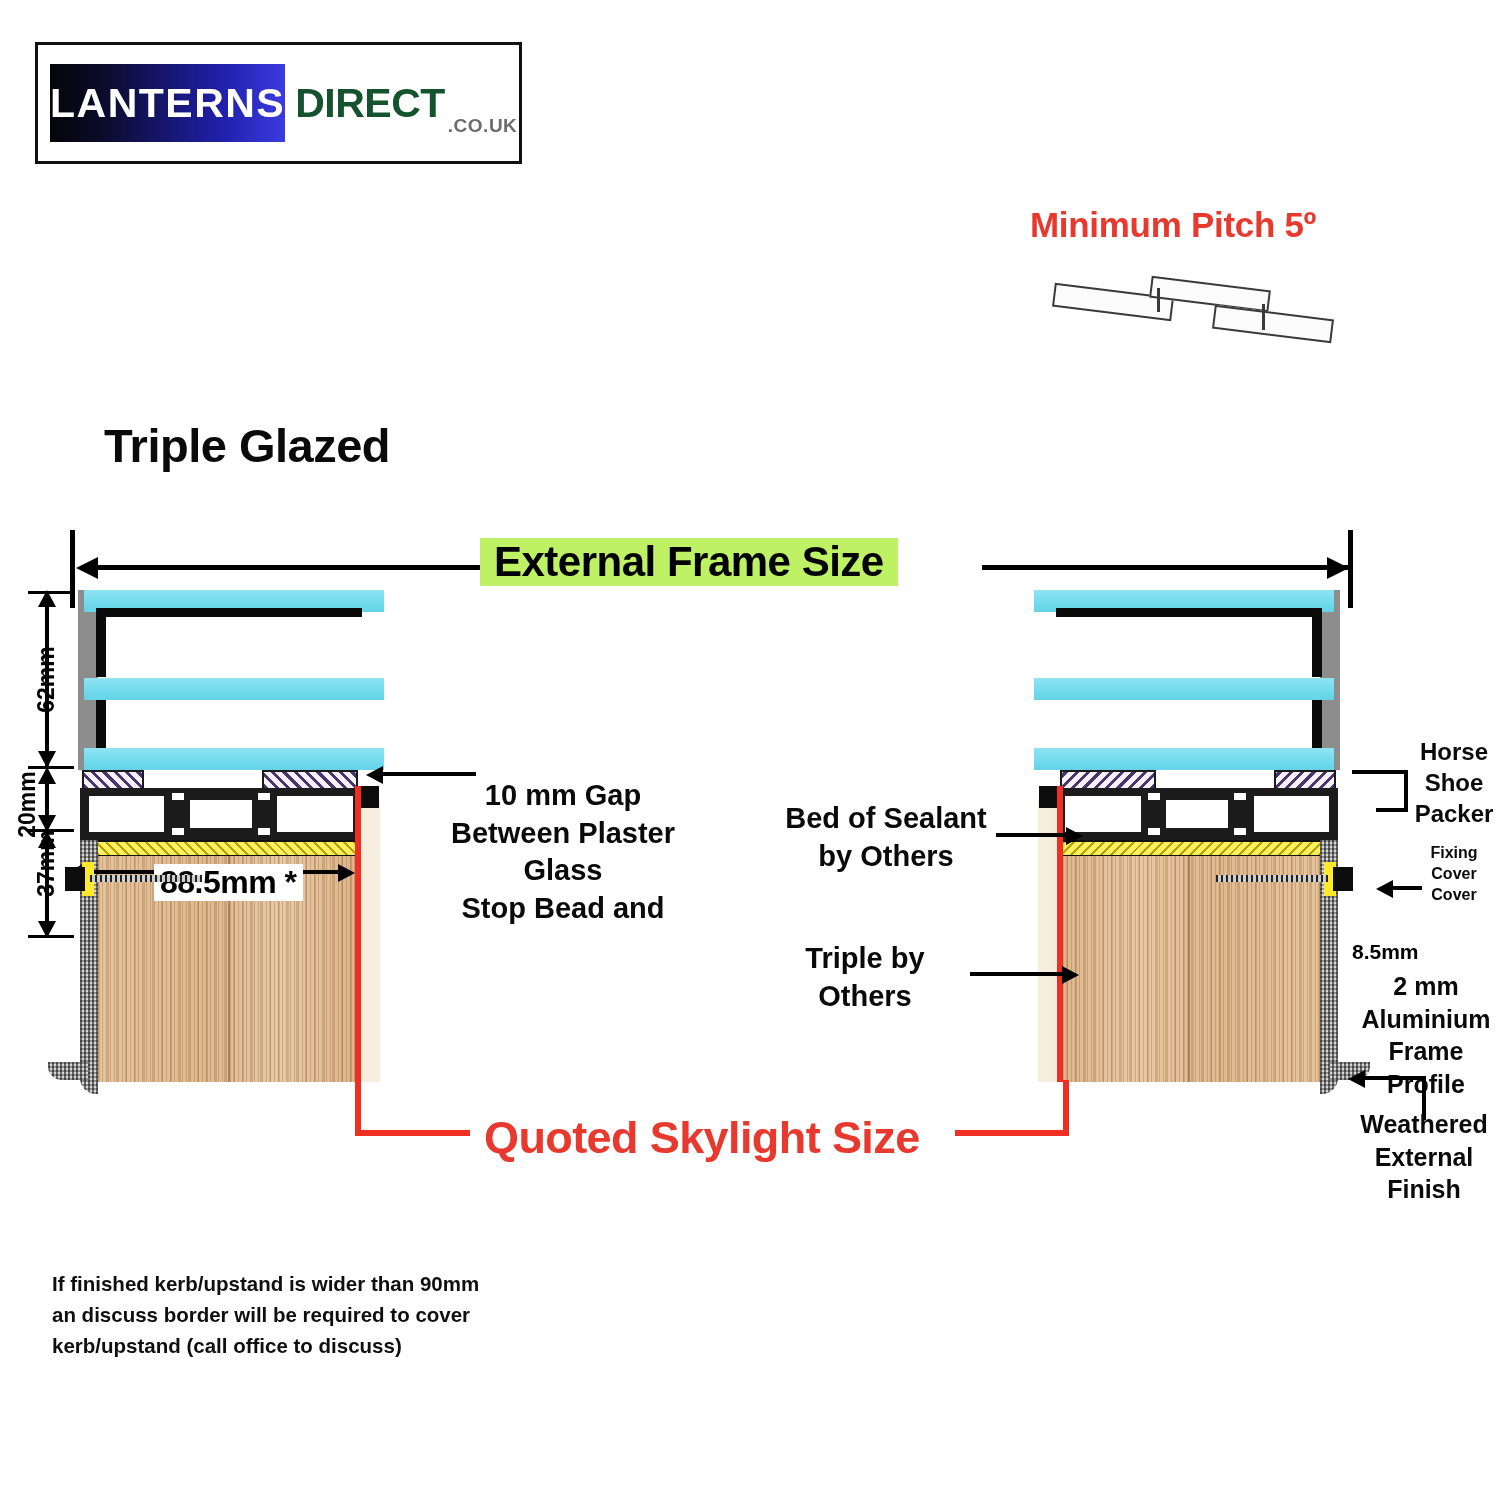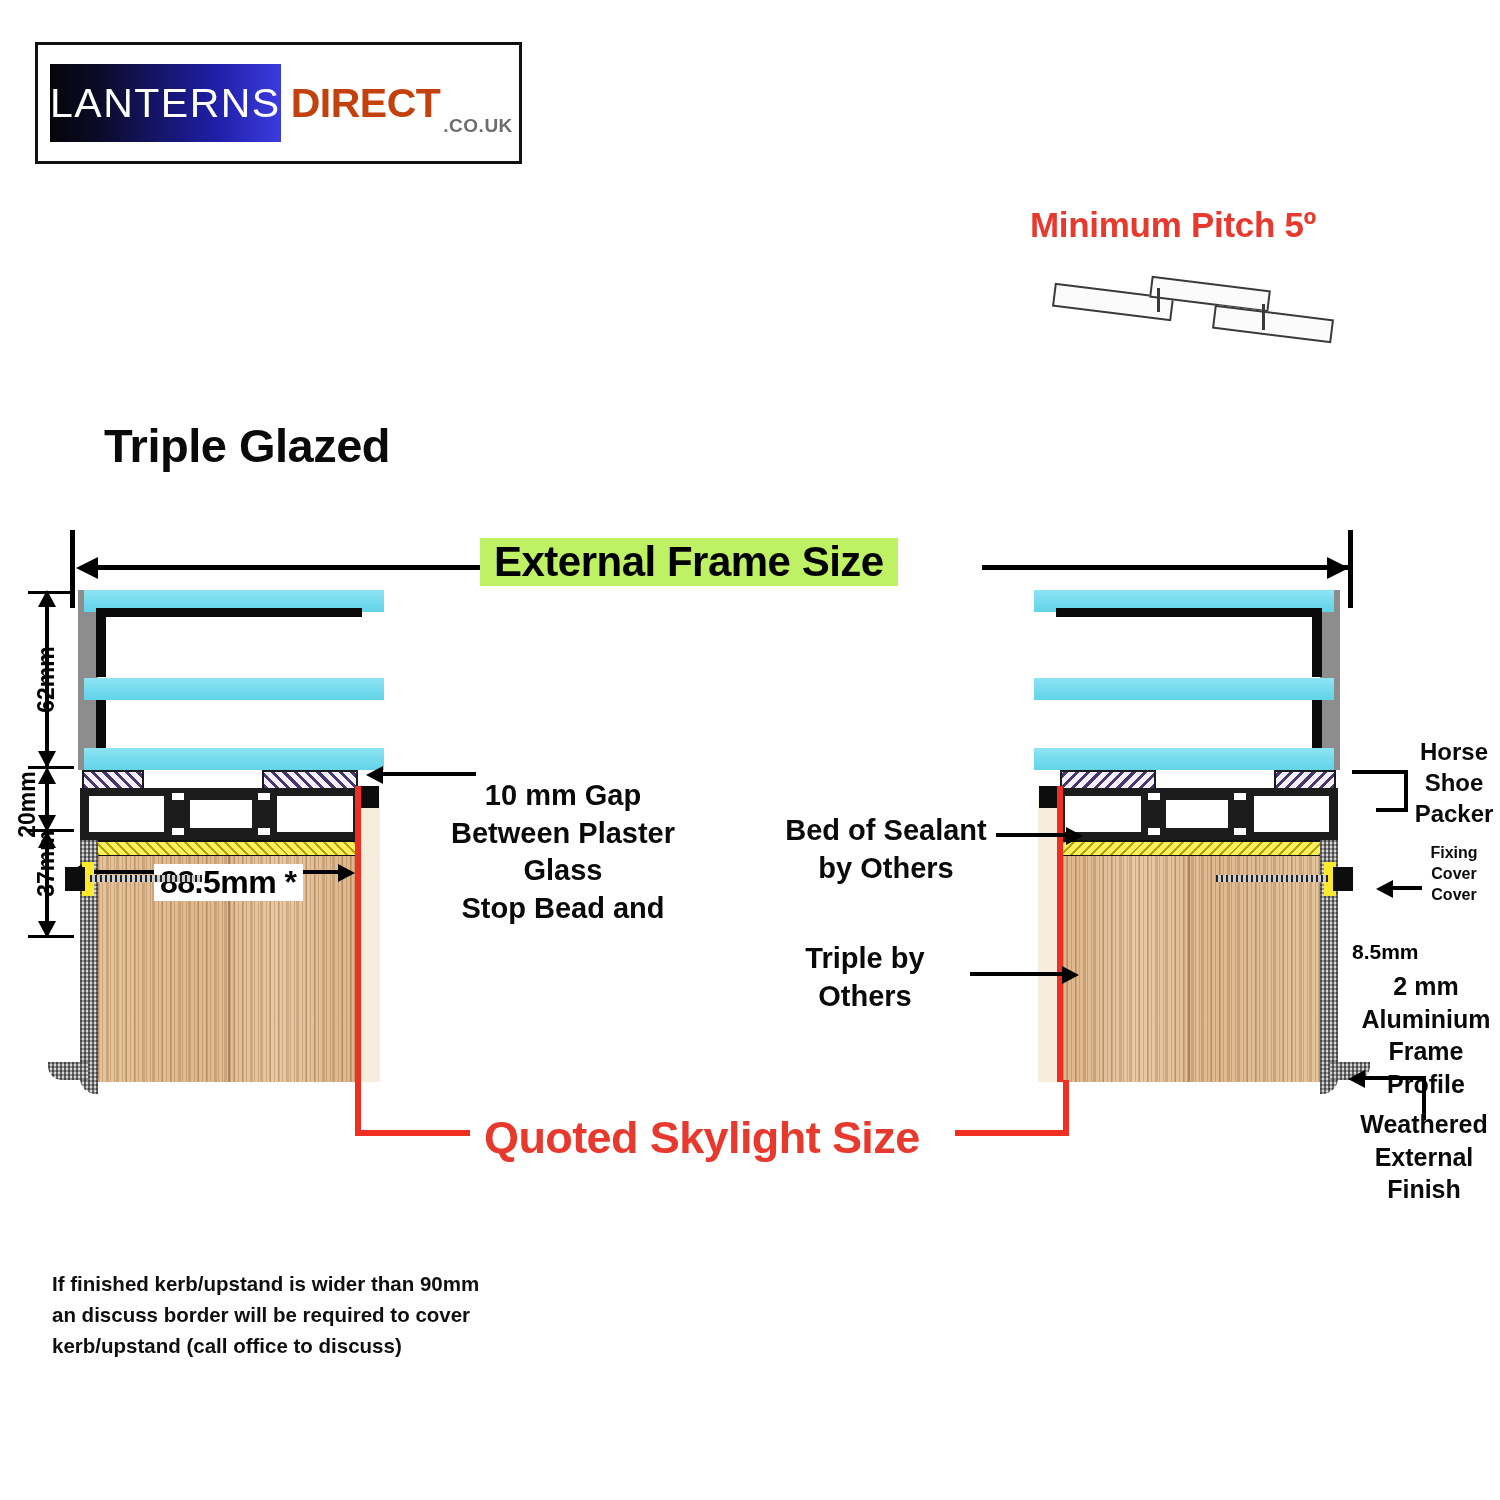--- a/index.html
+++ b/index.html
@@ -20,25 +20,25 @@
     left:35px; top:42px; width:487px; height:122px;
     border:3px solid #111; background:#fff;
     display:flex; align-items:center; padding:10px 12px;
   }
   #logo-gradient {
     width:248px; height:78px;
     background:linear-gradient(90deg,#050509 0%,#0b0b2a 22%,#1f1fa8 72%,#3b3be0 100%);
     display:flex; align-items:center; justify-content:center;
   }
   #logo-lanterns {
-    color:#fff; font-size:41px; font-weight:400;
+    color:#fff; font-size:41px; font-weight:700;
     letter-spacing:1.5px; font-family:"Liberation Sans", sans-serif;
   }
   #logo-direct {
-    color:#c2410c; font-size:41px; font-weight:bold;
+    color:#14532d; font-size:41px; font-weight:bold;
     letter-spacing:-0.5px; margin-left:10px;
   }
   #logo-tld {
     color:#6d6d6d; font-size:19px; font-weight:bold;
     letter-spacing:0.5px; margin-left:3px; align-self:flex-end; padding-bottom:14px;
   }
 
   
   #pitch-title {
     left:1030px; top:205px; font-size:35px; font-weight:bold; color:#e8392e;
@@ -323,21 +323,21 @@
   <div class="abs sm-arrow-l" style="left:0px;top:10px;"></div>
   <div class="abs hline" style="left:14px;top:16px;width:64px;height:4px;"></div>
   <div class="abs vline" style="left:74px;top:16px;height:44px;width:4px;"></div>
 </div>
 <div class="abs anno" style="left:1352px;top:1108px;width:144px;font-size:25px;">
   <div>Weathered</div>
   <div>External</div>
   <div>Finish</div>
 </div>
 
-<div class="abs anno" style="left:770px;top:800px;width:232px;font-size:29px;margin-top:12px;">
+<div class="abs anno" style="left:770px;top:800px;width:232px;font-size:29px;">
   <div>Bed of Sealant</div>
   <div>by Others</div>
 </div>
 <div class="abs" style="left:996px;top:826px;width:90px;height:22px;">
   <div class="abs hline" style="left:0px;top:7px;width:74px;height:4px;"></div>
   <div class="abs sm-arrow-r" style="left:70px;top:1px;"></div>
 </div>
 
 <div class="abs anno" style="left:770px;top:940px;width:190px;font-size:29px;">
   <div>Triple by</div>

